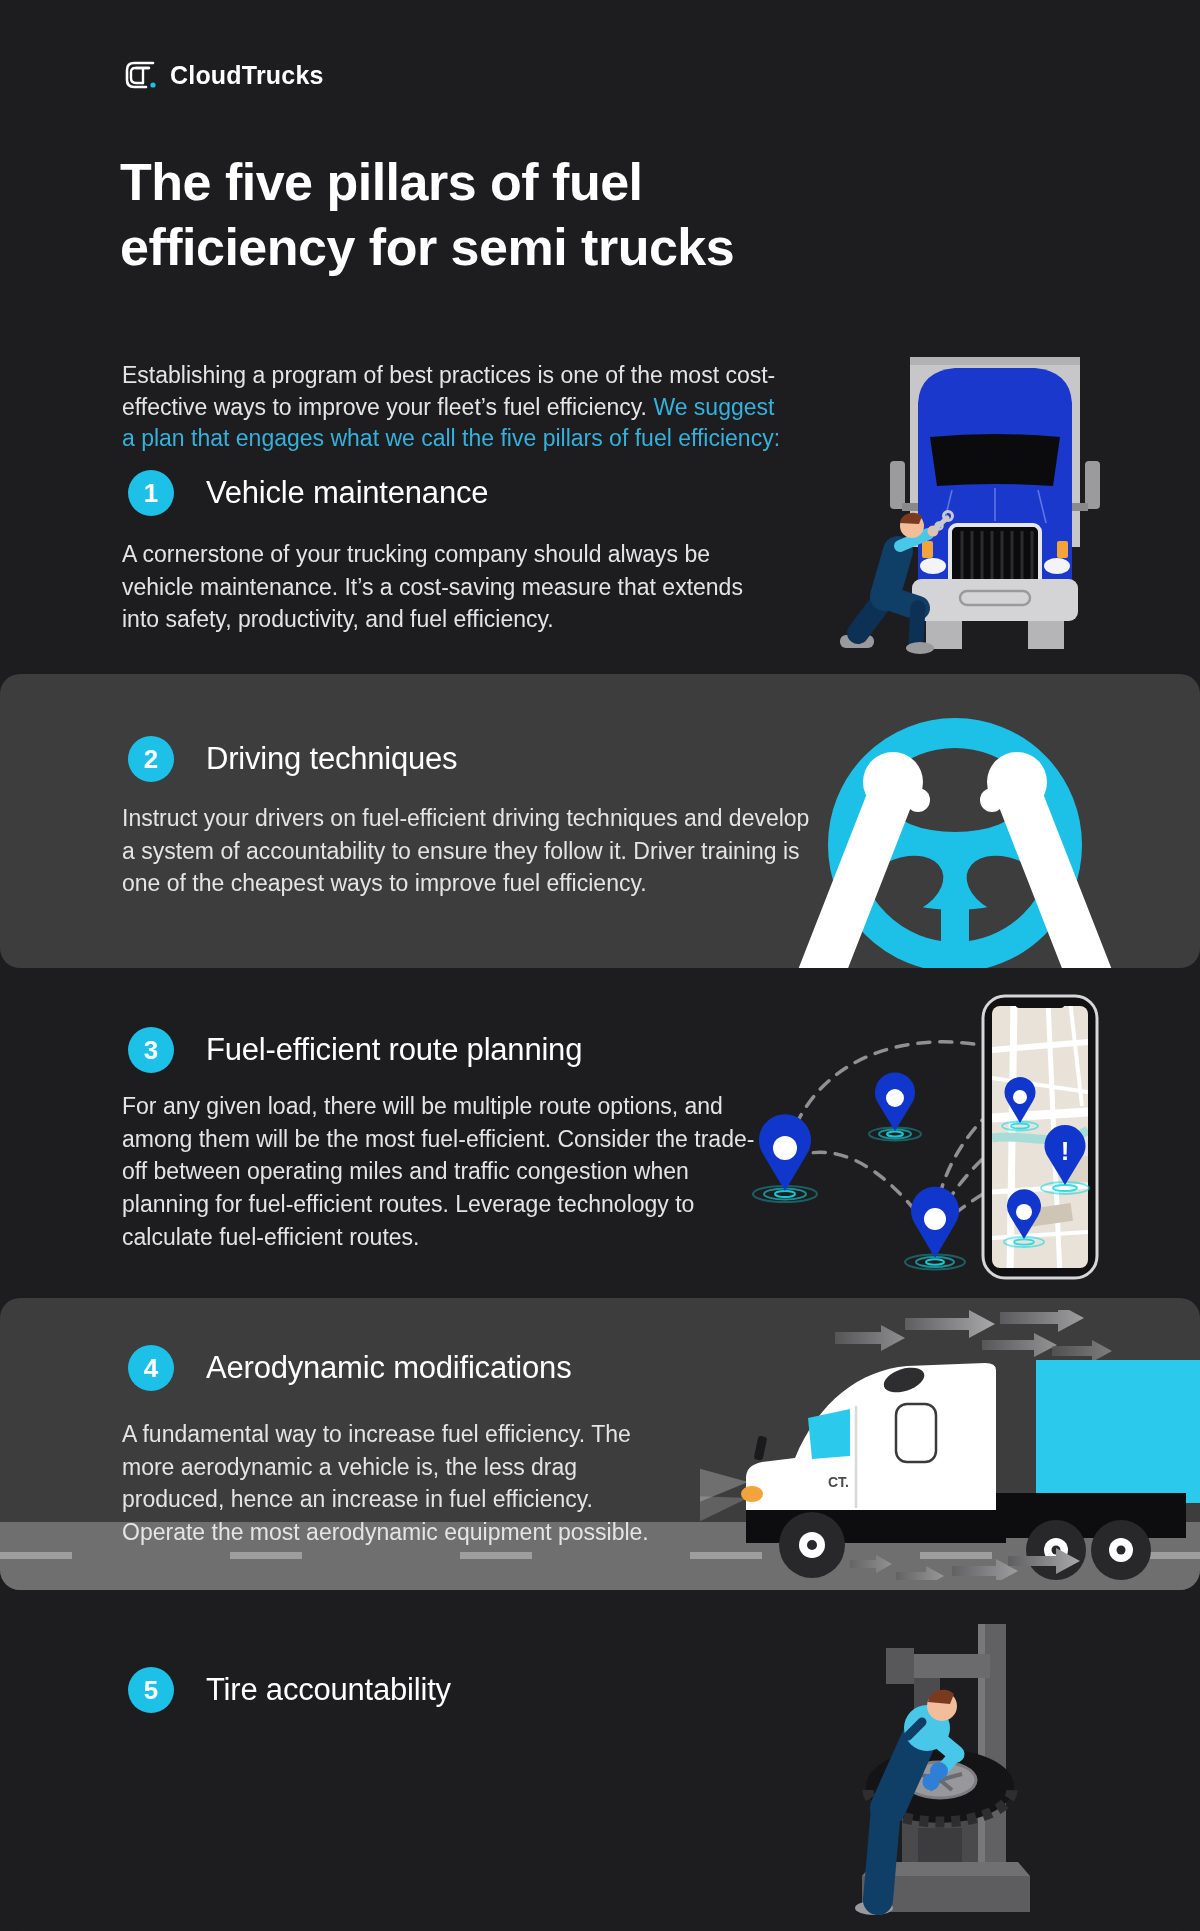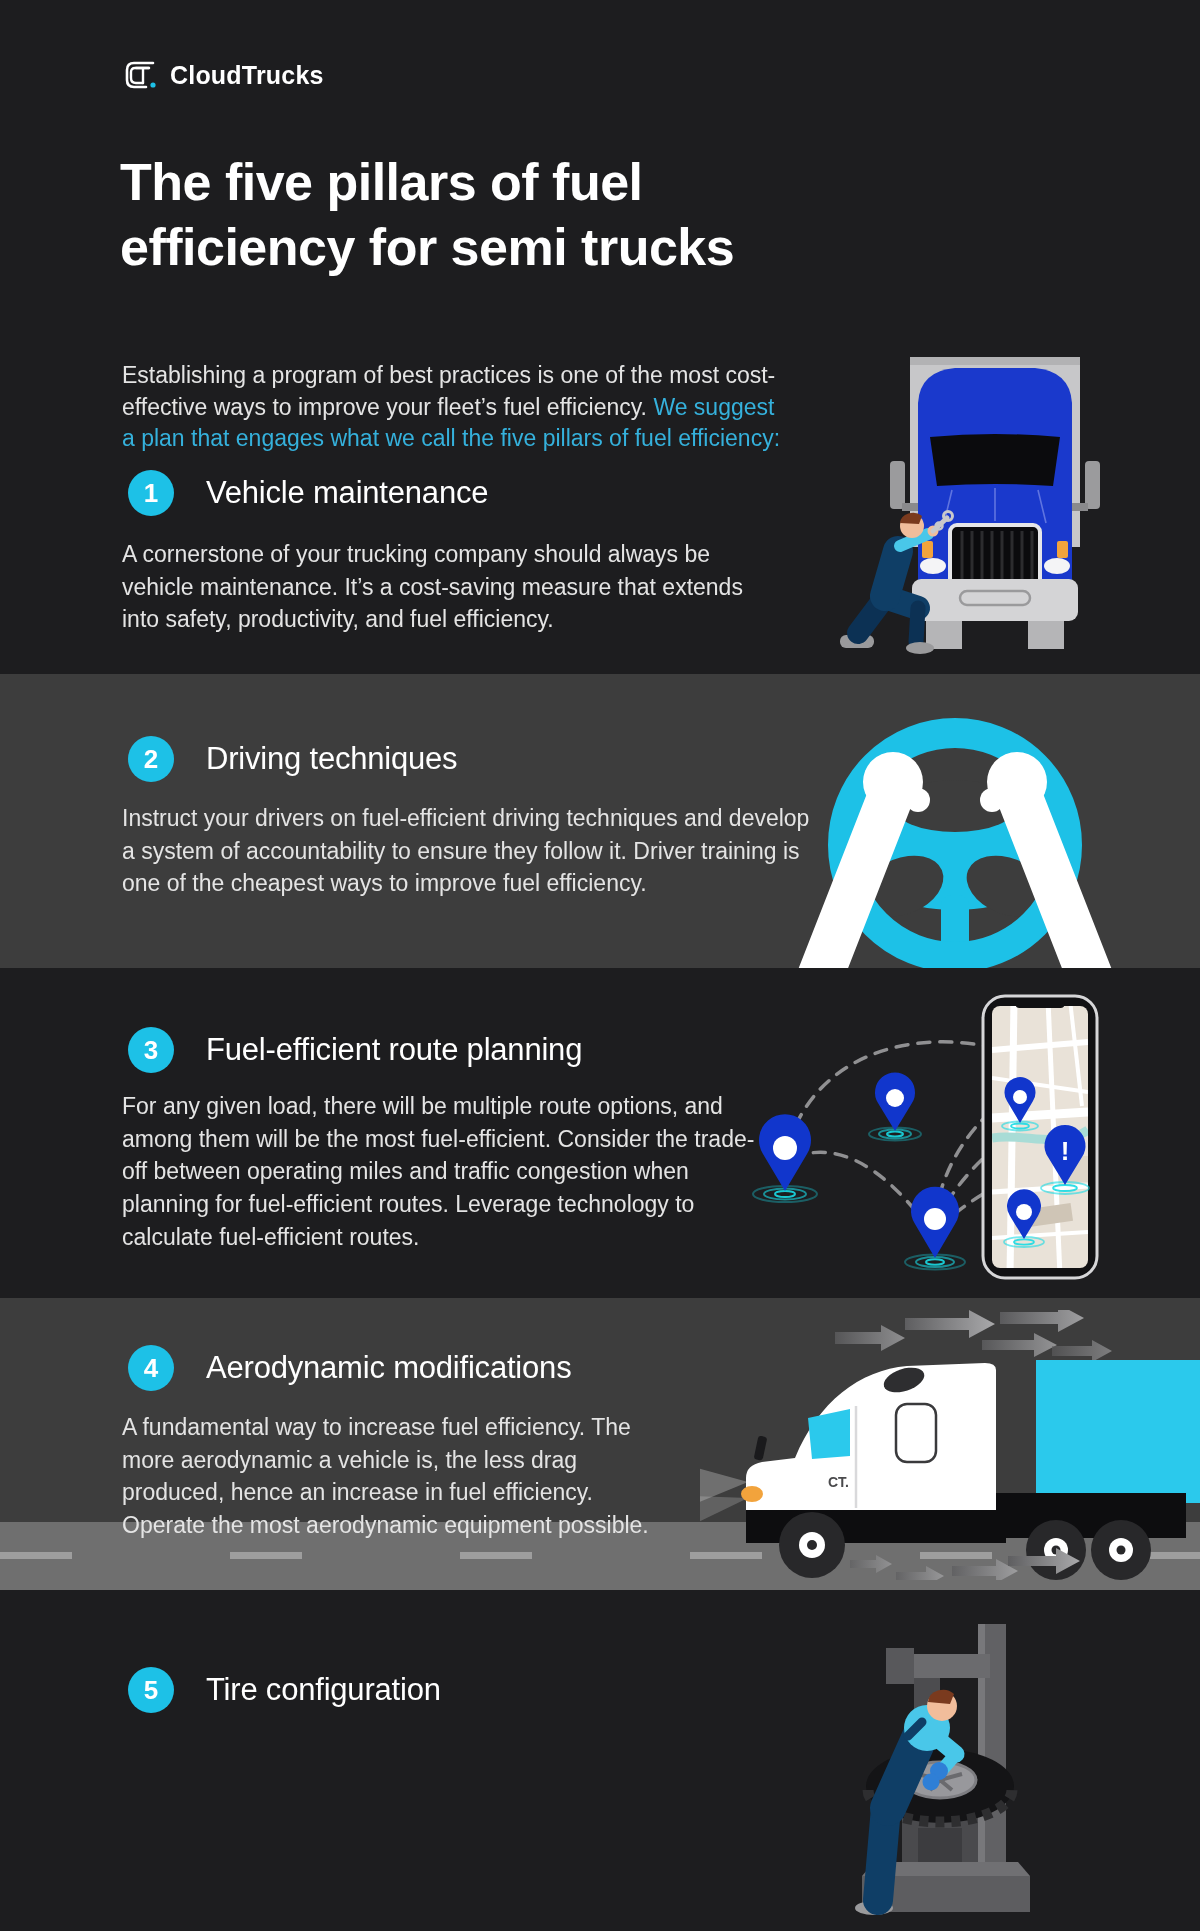--- a/index.html
+++ b/index.html
@@ -15,21 +15,21 @@
     --road:#6f6f6f;
     --navy:#0f3e66;
     --navy-dark:#0c3154;
     --skin:#f1bd9b;
     --hair:#7a3a1e;
     --shirt:#49c7e9;
   }
   *{box-sizing:border-box;margin:0;padding:0;}
   body{background:#000;font-family:"Liberation Sans", sans-serif;}
   .page{position:relative;width:1200px;height:1931px;margin:0 auto;background:var(--bg);overflow:hidden;}
-  .band{position:relative;width:1200px;overflow:hidden;}
+  .band{position:relative;width:1200px;overflow:hidden;border-radius:20px;}
   .band.dark{background:var(--bg);}
   .band.gray{background:var(--band);}
   .b1{height:674px;}
   .b2{height:294px;}
   .b3{height:330px;}
   .b4{height:292px;}
   .b5{height:341px;}
 
   .logo{position:absolute;left:122px;top:56px;display:flex;align-items:center;gap:10px;}
   .logo-text{color:#fff;font-size:25px;font-weight:700;letter-spacing:.2px;}
@@ -250,21 +250,21 @@
 
   <div class="band gray b4">
     <div class="road">
         <div class="dashes"></div>
       </div>
 
     <div class="sec-row" style="left:128px;top:47px;">
       <div class="num-badge">4</div>
       <div class="sec-title">Aerodynamic modifications</div>
     </div>
-    <p class="sec-body" style="top:113px;width:545px;">A fundamental way to increase fuel efficiency. The more aerodynamic a vehicle is, the less drag produced, hence an increase in fuel efficiency. Operate the most aerodynamic equipment possible.</p>
+    <p class="sec-body" style="top:120px;width:545px;">A fundamental way to increase fuel efficiency. The more aerodynamic a vehicle is, the less drag produced, hence an increase in fuel efficiency. Operate the most aerodynamic equipment possible.</p>
 
     <svg class="illus" style="left:700px;top:12px;" width="500" height="270" viewBox="0 0 500 270">
       <defs>
         <linearGradient id="windFade" x1="0" y1="0" x2="1" y2="0">
           <stop offset="0" stop-color="#5e5e60"></stop>
             <stop offset="1" stop-color="#a9a9ab"></stop>
         </linearGradient>
       </defs>
 
       <g fill="url(#windFade)">
@@ -309,21 +309,21 @@
         <path d="M196,262 h30 v-6 l18,10 -18,10 v-6 h-30 z" opacity=".7"></path>
         <path d="M252,256 h44 v-7 l22,12 -22,12 v-7 h-44 z" opacity=".8"></path>
         <path d="M308,246 h48 v-8 l24,13 -24,13 v-8 h-48 z"></path>
       </g>
     </svg>
   </div>
 
   <div class="band dark b5">
     <div class="sec-row" style="left:128px;top:77px;">
       <div class="num-badge">5</div>
-      <div class="sec-title">Tire configuration</div>
+      <div class="sec-title">Tire accountability</div>
     </div>
 
     <svg class="illus" style="left:790px;top:28px;" width="280" height="300" viewBox="0 0 280 300">
 
       <rect x="188" y="6" width="28" height="256" fill="#616164"></rect>
       <rect x="188" y="6" width="7" height="256" fill="#78787b"></rect>
       <rect x="100" y="36" width="100" height="24" fill="#6b6b6e"></rect>
       <rect x="96" y="30" width="28" height="36" fill="#58585b"></rect>
       <rect x="124" y="60" width="26" height="42" fill="#4c4c4f"></rect>
       <rect x="134" y="100" width="7" height="52" fill="#39393c"></rect>

